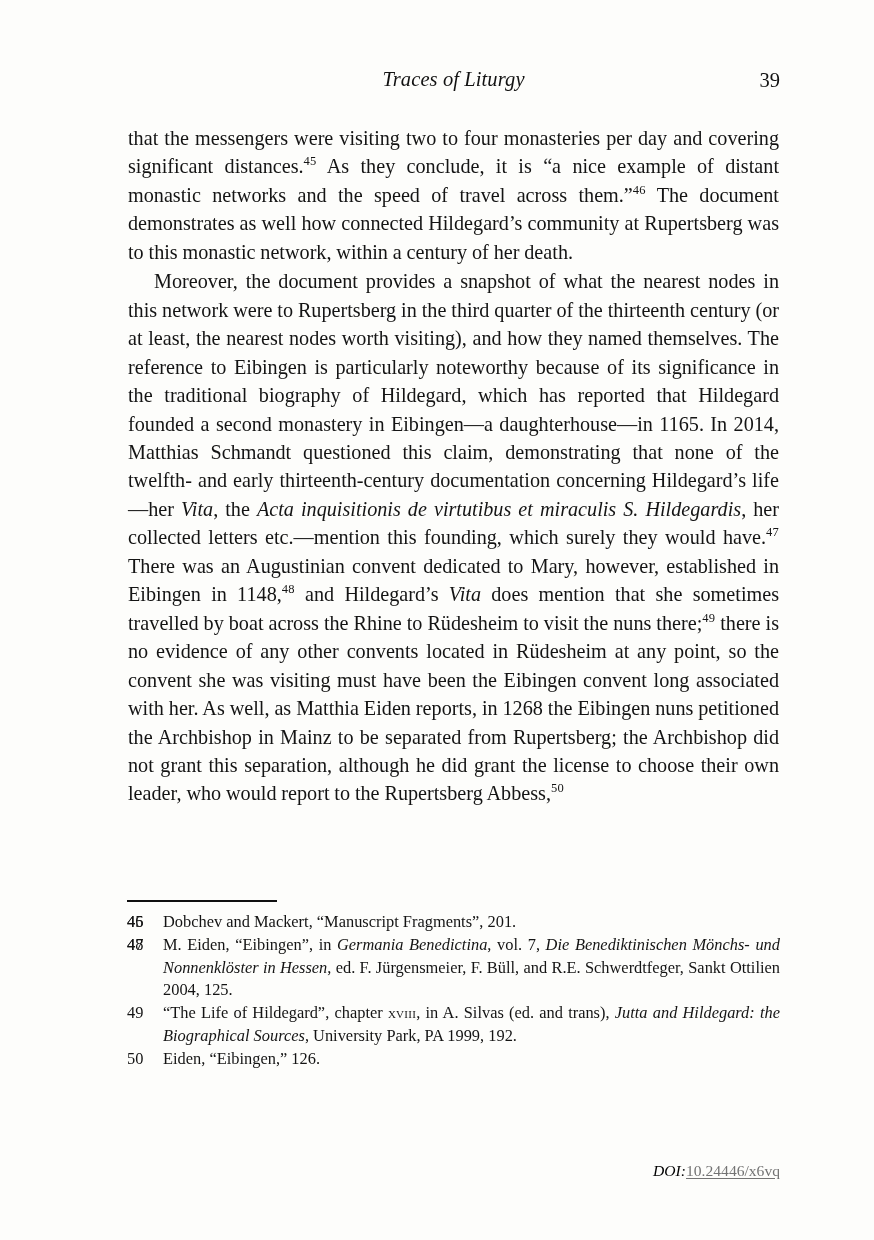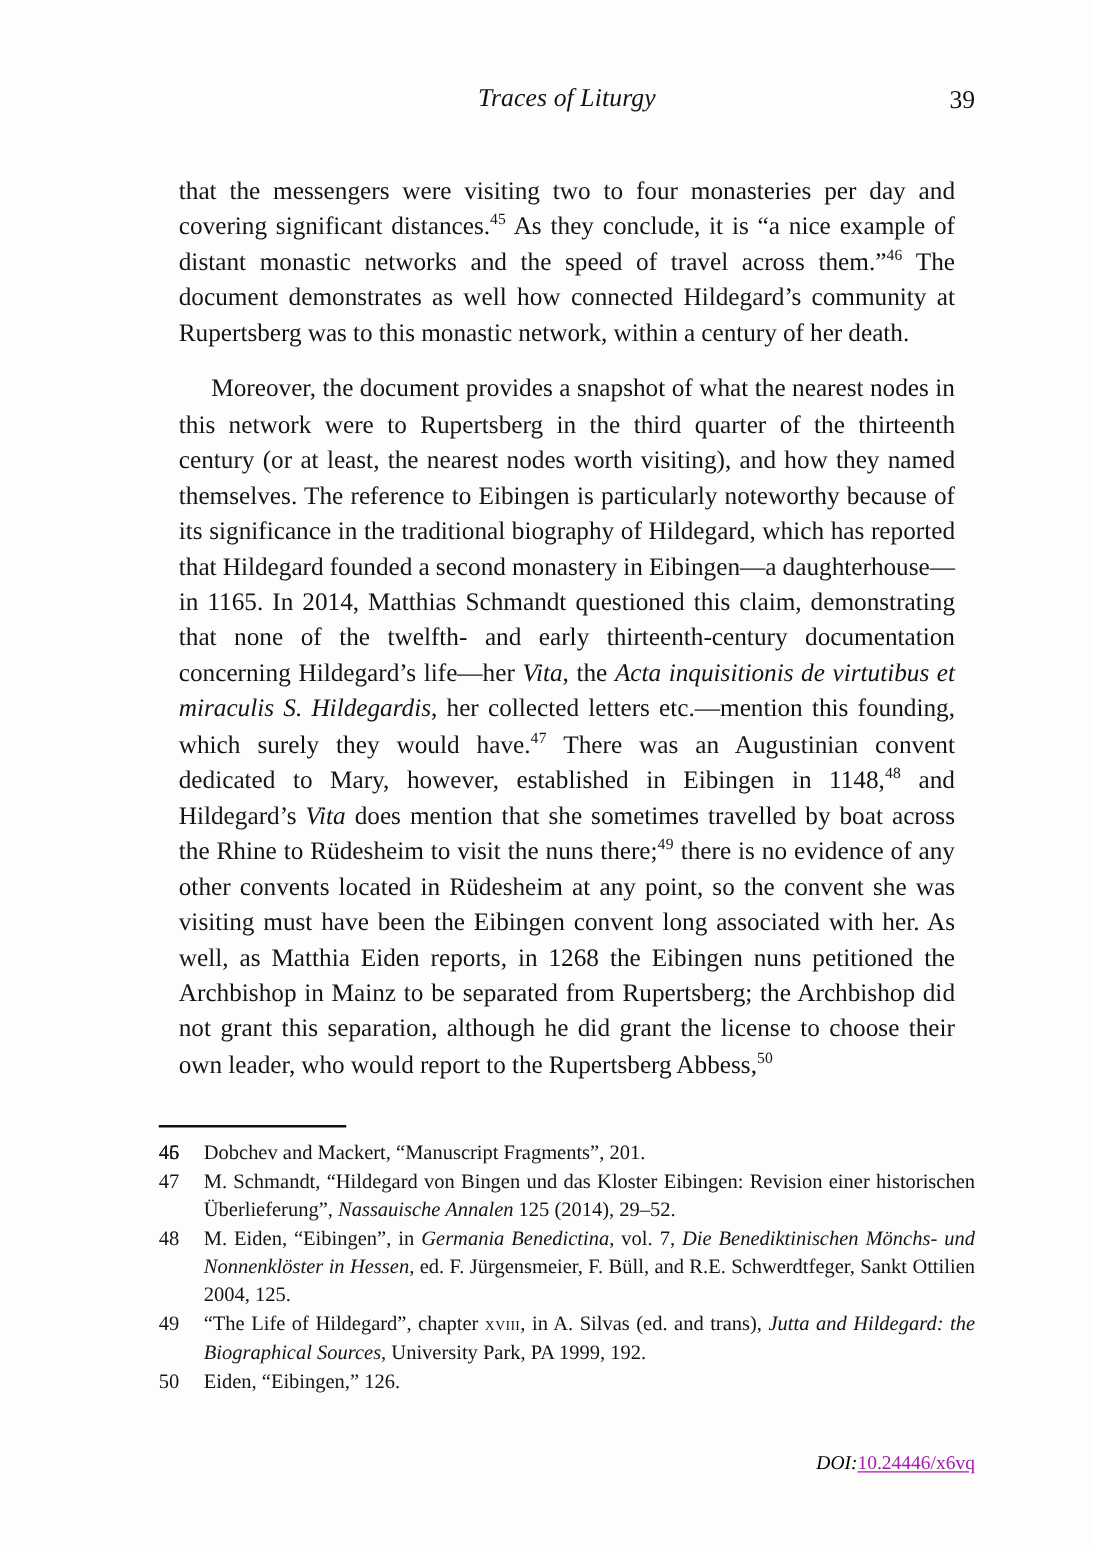--- a/index.html
+++ b/index.html
@@ -51,21 +51,21 @@
   }
 
   
   .body-block {
     position: absolute;
     left: 127px;
     top: 123px;
     width: 653px;
   }
   p.para {
-    margin: 16px;
+    margin: 1px;
     font-size: 20.2px;
     line-height: 28.45px;
     text-align: justify;
     text-justify: inter-word;
     hyphens: manual;
     color: #141414;
     word-spacing: -0.2px;
   }
   p.para.indent { text-indent: 26px; }
   p.para i, .fn i { font-style: italic; }
@@ -119,21 +119,21 @@
     width: 653px;
     text-align: right;
     font-size: 15.6px;
     color: #141414;
   }
   .doi-label {
     font-style: italic;
     color: #000000;
   }
   .doi-link {
-    color: #a21caf;
+    color: #737373;
     text-decoration: underline;
     text-underline-offset: 1.5px;
   }
 </style>
 </head>
 <body>
 
 <div class="page">
 
   <div class="running-head">
@@ -144,21 +144,21 @@
   <div class="body-block" id="body-block">
       <p class="para"><span>that the messengers were visiting two to four monasteries per day and covering significant distances.</span><sup class="fnmark">45</sup><span> As they conclude, it is “a nice example of distant monastic networks and the speed of travel across them.”</span><sup class="fnmark">46</sup><span> The document demonstrates as well how connected Hildegard’s community at Rupertsberg was to this monastic network, within a century of her death.</span></p>
       <p class="para indent"><span>Moreover, the document provides a snapshot of what the nearest nodes in this network were to Rupertsberg in the third quarter of the thirteenth century (or at least, the nearest nodes worth visiting), and how they named themselves. The reference to Eibingen is particularly noteworthy because of its significance in the traditional biography of Hildegard, which has reported that Hildegard founded a second monastery in Eibingen—a daughterhouse—in 1165. In 2014, Matthias Schmandt questioned this claim, demonstrating that none of the twelfth- and early thirteenth-century documentation concerning Hildegard’s life—her </span><i>Vita</i><span>, the </span><i>Acta inquisitionis de virtutibus et miraculis S. Hildegardis</i><span>, her collected letters etc.—mention this founding, which surely they would have.</span><sup class="fnmark">47</sup><span> There was an Augustinian convent dedicated to Mary, however, established in Eibingen in 1148,</span><sup class="fnmark">48</sup><span> and Hildegard’s </span><i>Vita</i><span> does mention that she sometimes travelled by boat across the Rhine to Rüdesheim to visit the nuns there;</span><sup class="fnmark">49</sup><span> there is no evidence of any other convents located in Rüdesheim at any point, so the convent she was visiting must have been the Eibingen convent long associated with her. As well, as Matthia Eiden reports, in 1268 the Eibingen nuns petitioned the Archbishop in Mainz to be separated from Rupertsberg; the Archbishop did not grant this separation, although he did grant the license to choose their own leader, who would report to the Rupertsberg Abbess,</span><sup class="fnmark">50</sup></p>
     </div>
 
   <div class="footnotes">
     <div class="fn-rule"></div>
     <div id="footnote-list">
         <div class="fn"><span class="num">45</span></div>
         <div class="fn"><span class="num">46</span><span><span>Dobchev and Mackert, “Manuscript Fragments”, 201.</span></span></div>
-        <div class="fn"><span class="num">47</span><span><span>M. Schmandt, “Hildegard von Bingen und das Kloster Eibingen: Revision einer historischen Überlieferung”, </span><i>Nassauische Annalen</i><span> 125 (2014), 29–52.</span></span></div>
+        <div class="fn"><span class="num">47</span></div>
         <div class="fn"><span class="num">48</span><span><span>M. Eiden, “Eibingen”, in </span><i>Germania Benedictina</i><span>, vol. 7, </span><i>Die Benediktinischen Mönchs- und Nonnenklöster in Hessen</i><span>, ed. F. Jürgensmeier, F. Büll, and R.E. Schwerdtfeger, Sankt Ottilien 2004, 125.</span></span></div>
         <div class="fn"><span class="num">49</span><span><span>“The Life of Hildegard”, chapter </span><span class="smallcaps">xviii</span><span>, in A. Silvas (ed. and trans), </span><i>Jutta and Hildegard: the Biographical Sources</i><span>, University Park, PA 1999, 192.</span></span></div>
         <div class="fn"><span class="num">50</span><span><span>Eiden, “Eibingen,” 126.</span></span></div>
       </div>
   </div>
 
   <div class="doi-line">
     <span class="doi-label">DOI:</span><a class="doi-link" href="#">10.24446/x6vq</a>
   </div>
 

